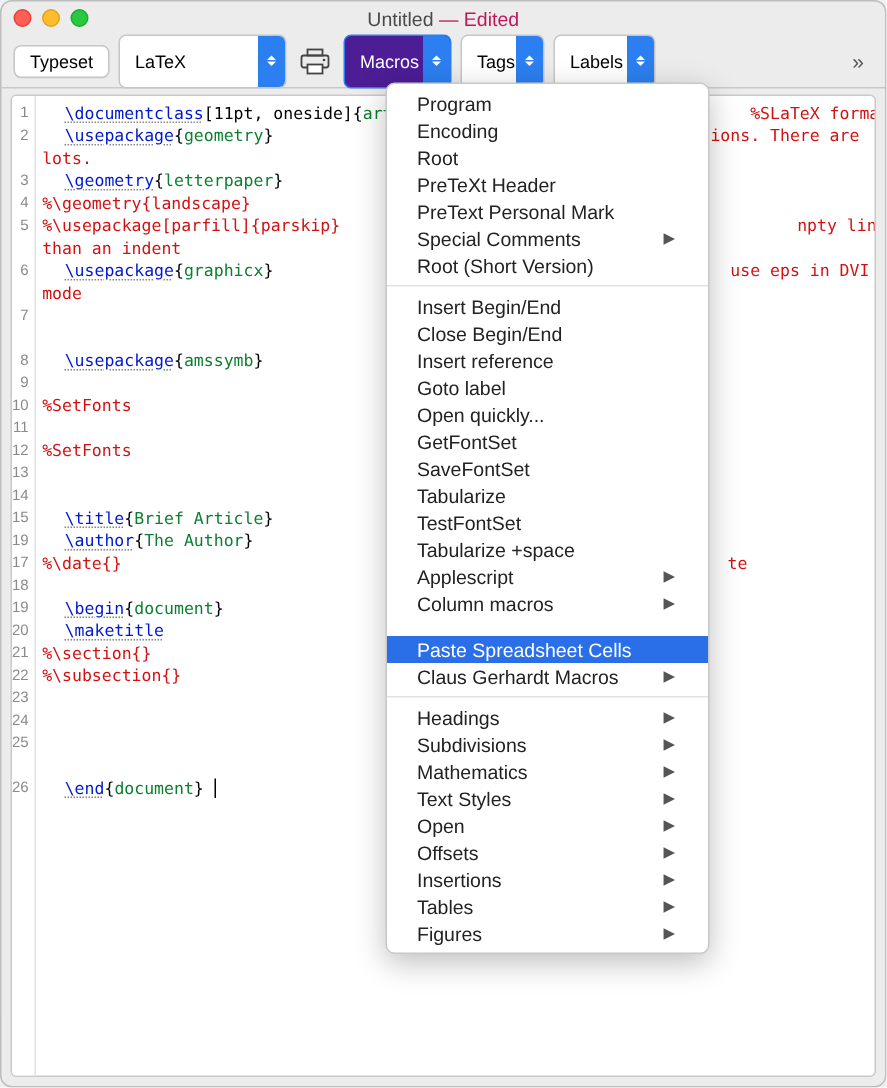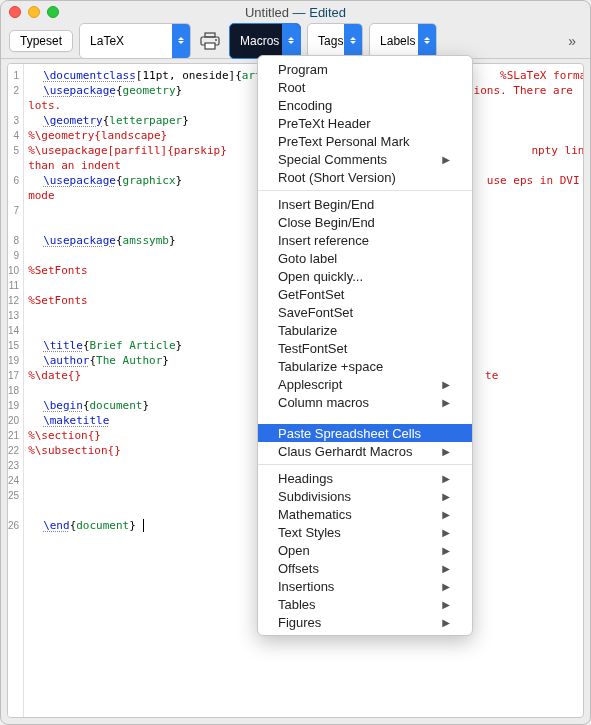--- a/index.html
+++ b/index.html
@@ -34,21 +34,21 @@
   .dot.yellow { background: #ffbd2e; border: 0.5px solid #e1a116; }
   .dot.green { background: #28c940; border: 0.5px solid #1aab29; }
   .title {
     position: absolute;
     left: 0; right: 0;
     text-align: center;
     font-size: 13px;
     color: #4a4a4a;
     pointer-events: none;
   }
-  .title .edited { color: #0c4a6e; }
+  .title .edited { color: #be185d; }
   .toolbar {
     height: 36px;
     display: flex;
     align-items: center;
     padding: 0 8px;
     gap: 6px;
     border-bottom: 1px solid #c9c9c9;
   }
   .btn {
     background: #fff;
@@ -88,21 +88,21 @@
   }
   .popup .caret::before, .popup .caret::after {
     content: "";
     width: 0; height: 0;
     border-left: 3px solid transparent;
     border-right: 3px solid transparent;
   }
   .popup .caret::before { border-bottom: 3px solid #fff; }
   .popup .caret::after { border-top: 3px solid #fff; }
   .popup.open {
-    background: #0f172a;
+    background: #4c1d95;
     color: #fff;
     border-color: #2c7ff0;
   }
   .printer {
     width: 26px; height: 22px;
     display: flex; align-items: center; justify-content: center;
     color: #3a3a3a;
   }
   .spacer { flex: 1; }
   .overflow { font-size: 14px; color: #555; padding: 0 6px; }
@@ -273,24 +273,24 @@
         <div class="gln"></div>
       </div>
     <div class="code" id="code"><div style="height: 15px;"><span class="tok-cmd uline">\documentclass</span><span class="tok-text">[11pt, oneside]</span><span class="tok-brace">{</span><span class="tok-arg">article</span><span class="tok-brace">}</span><span class="tok-comment">                               %SLaTeX format</span></div><div style="height: 15px;"><span class="tok-cmd uline">\usepackage</span><span class="tok-brace">{</span><span class="tok-arg">geometry</span><span class="tok-brace">}</span><span class="tok-comment">                                            ions. There are</span></div><div style="height: 15px;"><span class="tok-comment">lots.</span></div><div style="height: 15px;"><span class="tok-cmd uline">\geometry</span><span class="tok-brace">{</span><span class="tok-arg">letterpaper</span><span class="tok-brace">}</span><span class="tok-comment">                                         </span></div><div style="height: 15px;"><span class="tok-comment">%\geometry{landscape}                                           </span></div><div style="height: 15px;"><span class="tok-comment">%\usepackage[parfill]{parskip}                                              npty line rather</span></div><div style="height: 15px;"><span class="tok-comment">than an indent</span></div><div style="height: 15px;"><span class="tok-cmd uline">\usepackage</span><span class="tok-brace">{</span><span class="tok-arg">graphicx</span><span class="tok-brace">}</span><span class="tok-comment">                                              use eps in DVI</span></div><div style="height: 15px;"><span class="tok-comment">mode</span></div><div style="height: 15px;"><span class="tok-comment">                                                          %                          df in pdflatex</span></div><div style="height: 15px;">&nbsp;</div><div style="height: 15px;"><span class="tok-cmd uline">\usepackage</span><span class="tok-brace">{</span><span class="tok-arg">amssymb</span><span class="tok-brace">}</span></div><div style="height: 15px;">&nbsp;</div><div style="height: 15px;"><span class="tok-comment">%SetFonts</span></div><div style="height: 15px;">&nbsp;</div><div style="height: 15px;"><span class="tok-comment">%SetFonts</span></div><div style="height: 15px;">&nbsp;</div><div style="height: 15px;">&nbsp;</div><div style="height: 15px;"><span class="tok-cmd uline">\title</span><span class="tok-brace">{</span><span class="tok-arg">Brief Article</span><span class="tok-brace">}</span></div><div style="height: 15px;"><span class="tok-cmd uline">\author</span><span class="tok-brace">{</span><span class="tok-arg">The Author</span><span class="tok-brace">}</span></div><div style="height: 15px;"><span class="tok-comment">%\date{}                                                             te</span></div><div style="height: 15px;">&nbsp;</div><div style="height: 15px;"><span class="tok-cmd uline">\begin</span><span class="tok-brace">{</span><span class="tok-arg">document</span><span class="tok-brace">}</span></div><div style="height: 15px;"><span class="tok-cmd uline">\maketitle</span></div><div style="height: 15px;"><span class="tok-comment">%\section{}</span></div><div style="height: 15px;"><span class="tok-comment">%\subsection{}</span></div><div style="height: 15px;">&nbsp;</div><div style="height: 15px;">&nbsp;</div><div style="height: 15px;">&nbsp;</div><div style="height: 15px;">&nbsp;</div><div style="height: 15px;"><span class="tok-cmd uline">\end</span><span class="tok-brace">{</span><span class="tok-arg">document</span><span class="tok-brace">}</span><span class="tok-text"> </span><span class="caret-line">&nbsp;</span></div></div>
   </div>
 
   <div class="menu" id="macros-menu">
       <div class="item">
         <span>Program</span>
       </div>
       <div class="item">
+        <span>Encoding</span>
+      </div>
+      <div class="item">
         <span>Root</span>
-      </div>
-      <div class="item">
-        <span>Encoding</span>
       </div>
       <div class="item">
         <span>PreTeXt Header</span>
       </div>
       <div class="item">
         <span>PreText Personal Mark</span>
       </div>
       <div class="item">
         <span>Special Comments</span>
         <span class="sub-arrow">▶</span>

